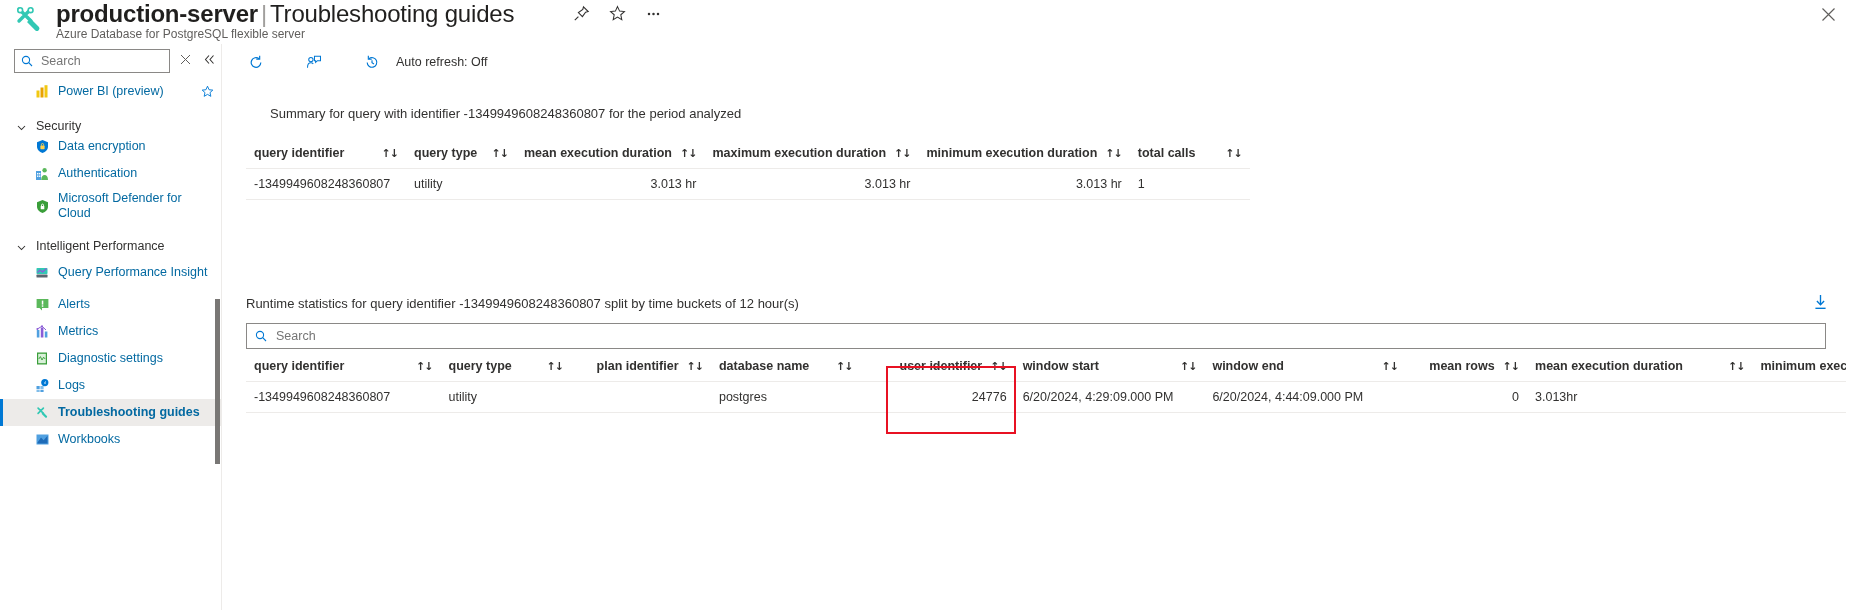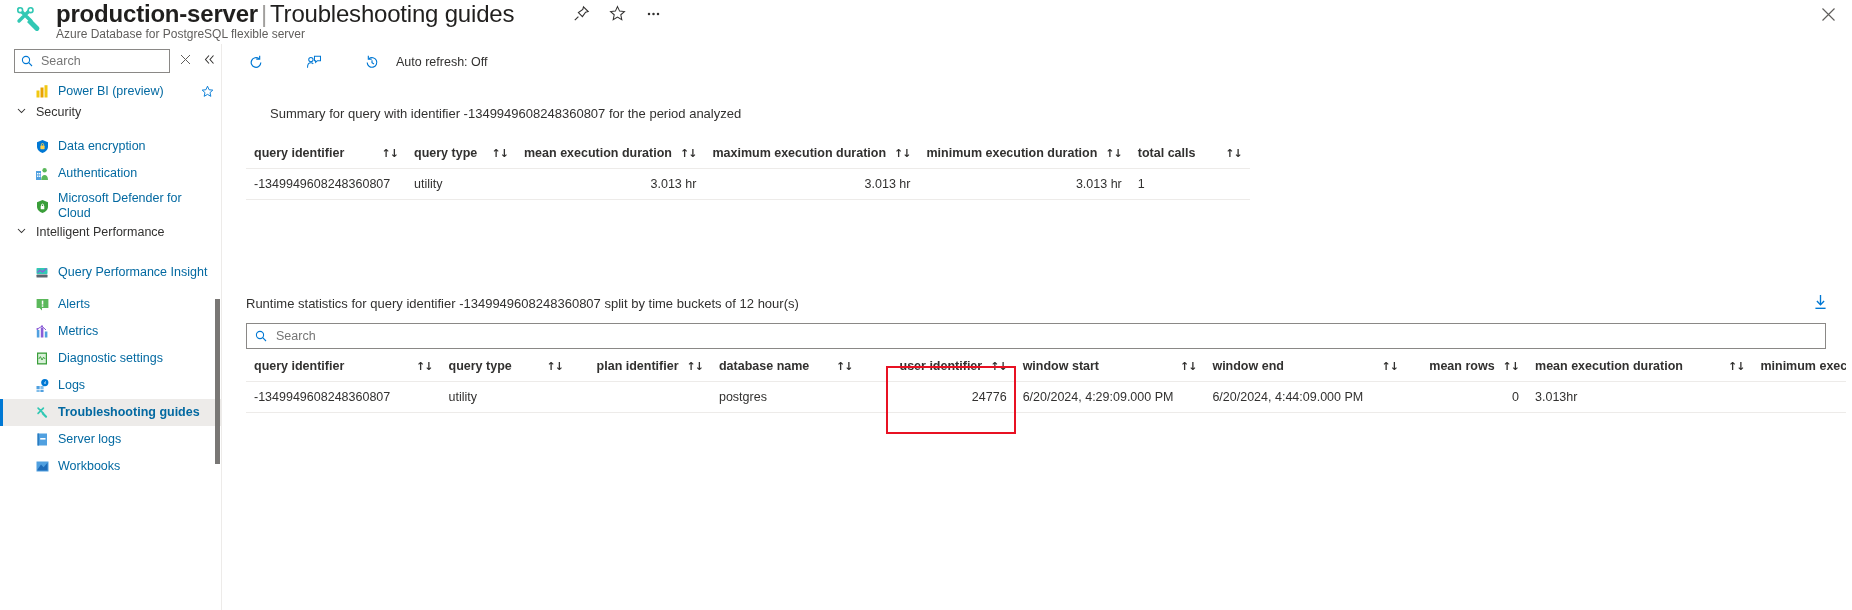--- a/index.html
+++ b/index.html
@@ -33,21 +33,21 @@
   .side-search-row { position: absolute; left: 0; top: 0; width: 222px; height: 34px; display:flex; align-items:center;}
   .side-search { position: absolute; left: 14px; top: 5px; width: 156px; height: 24px;
                  border: 1px solid #8a8886; background: #fff; display: flex; align-items: center; padding: 0 6px;}
   .side-search .mag { width: 12px; height: 12px; margin-right: 6px; color:#0078d4;}
   .side-search input { border: none; outline: none; font-size: 12.5px; color:#605e5c;
                        font-family: "Liberation Sans", sans-serif; width: 120px; background: transparent;}
   .side-x { position: absolute; left: 180px; top: 10px; font-size: 13px; color: #605e5c; cursor:pointer; line-height:12px;}
   .side-collapse { position: absolute; left: 203px; top: 9px; font-size: 13px; color: #323130; cursor:pointer; line-height:13px;}
 
   .nav { position: absolute; left: 0; top: 34px; width: 222px; height: 532px; overflow: hidden; }
-  .nav-group { display: flex; align-items: flex-start; height: 28px; padding-left: 16px; font-size: 12.5px;
+  .nav-group { display: flex; align-items: flex-end; height: 28px; padding-left: 16px; font-size: 12.5px;
                color: #323130; cursor: pointer; }
   .nav-group .chev { width: 14px; margin-right: 6px; color:#323130; font-size:11px; }
   .nav-item { display: flex; align-items: center; min-height: 27px; padding-left: 34px; padding-right: 8px;
               font-size: 12.5px; color: #0369a1; cursor: pointer; position: relative; }
   .nav-item .ico { width: 16px; height: 16px; margin-right: 8px; flex: 0 0 16px; display:flex; align-items:center; justify-content:center;}
   .nav-item.two-line { min-height: 38px; align-items: center; }
   .nav-item .lbl { line-height: 15px; }
   .nav-item.selected { background: #edebe9; font-weight: 600; }
   .nav-item.selected::before { content:""; position:absolute; left:0; top:0; bottom:0; width:3px; background:#0078d4;}
   .nav-item .fav { margin-left: auto; color:#0078d4; font-size: 13px; }
@@ -304,30 +304,20 @@
       <div class="nav-item selected">
         <span class="ico">
           <svg width="15" height="15" viewBox="0 0 17 17">
             <path d="M3.5 3.5 L9.5 9.5 M9.5 3.5 L3.5 9.5" stroke="#32c8b4" stroke-width="1.9" stroke-linecap="round" fill="none"></path>
             <path d="M9.2 8.2 L13.5 12.5 a1.3 1.3 0 0 1 -1.8 1.8 L7.4 10" fill="#32c8b4"></path>
           </svg>
         </span>
         <span class="lbl">Troubleshooting guides</span>
       </div>
 
-      <div class="nav-item">
-        <span class="ico">
-          <svg width="15" height="15" viewBox="0 0 15 15">
-            <rect x="2.5" y="1.5" width="9.5" height="12" fill="#50a0e0"></rect>
-            <rect x="2.5" y="1.5" width="1.6" height="12" fill="#2b7cc0"></rect>
-            <rect x="5.2" y="6" width="5.3" height="1.6" fill="#fff"></rect>
-          </svg>
-        </span>
-        <span class="lbl">Server logs</span>
-      </div>
 
       <div class="nav-item">
         <span class="ico">
           <svg width="15" height="15" viewBox="0 0 15 15">
             <rect x="1.5" y="2.5" width="12" height="10" fill="#50a0e0"></rect>
             <path d="M2.5 10.5 L6 5.5 L8.6 8.2 L12.5 3.8 L12.5 11.5 L2.5 11.5 Z" fill="#1e6bb8"></path>
           </svg>
         </span>
         <span class="lbl">Workbooks</span>
       </div>

